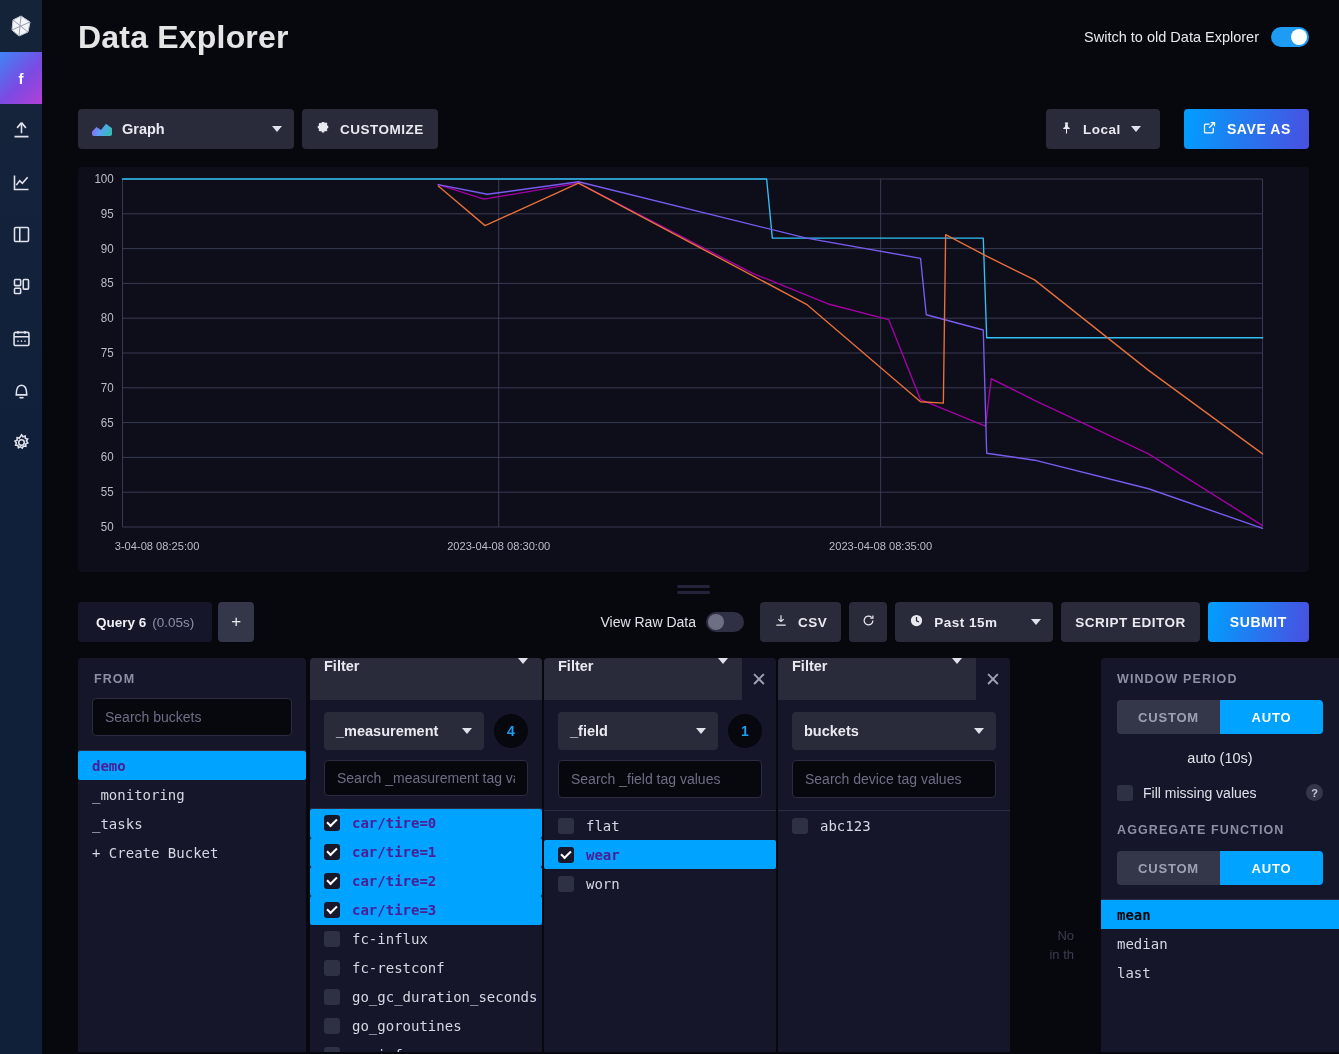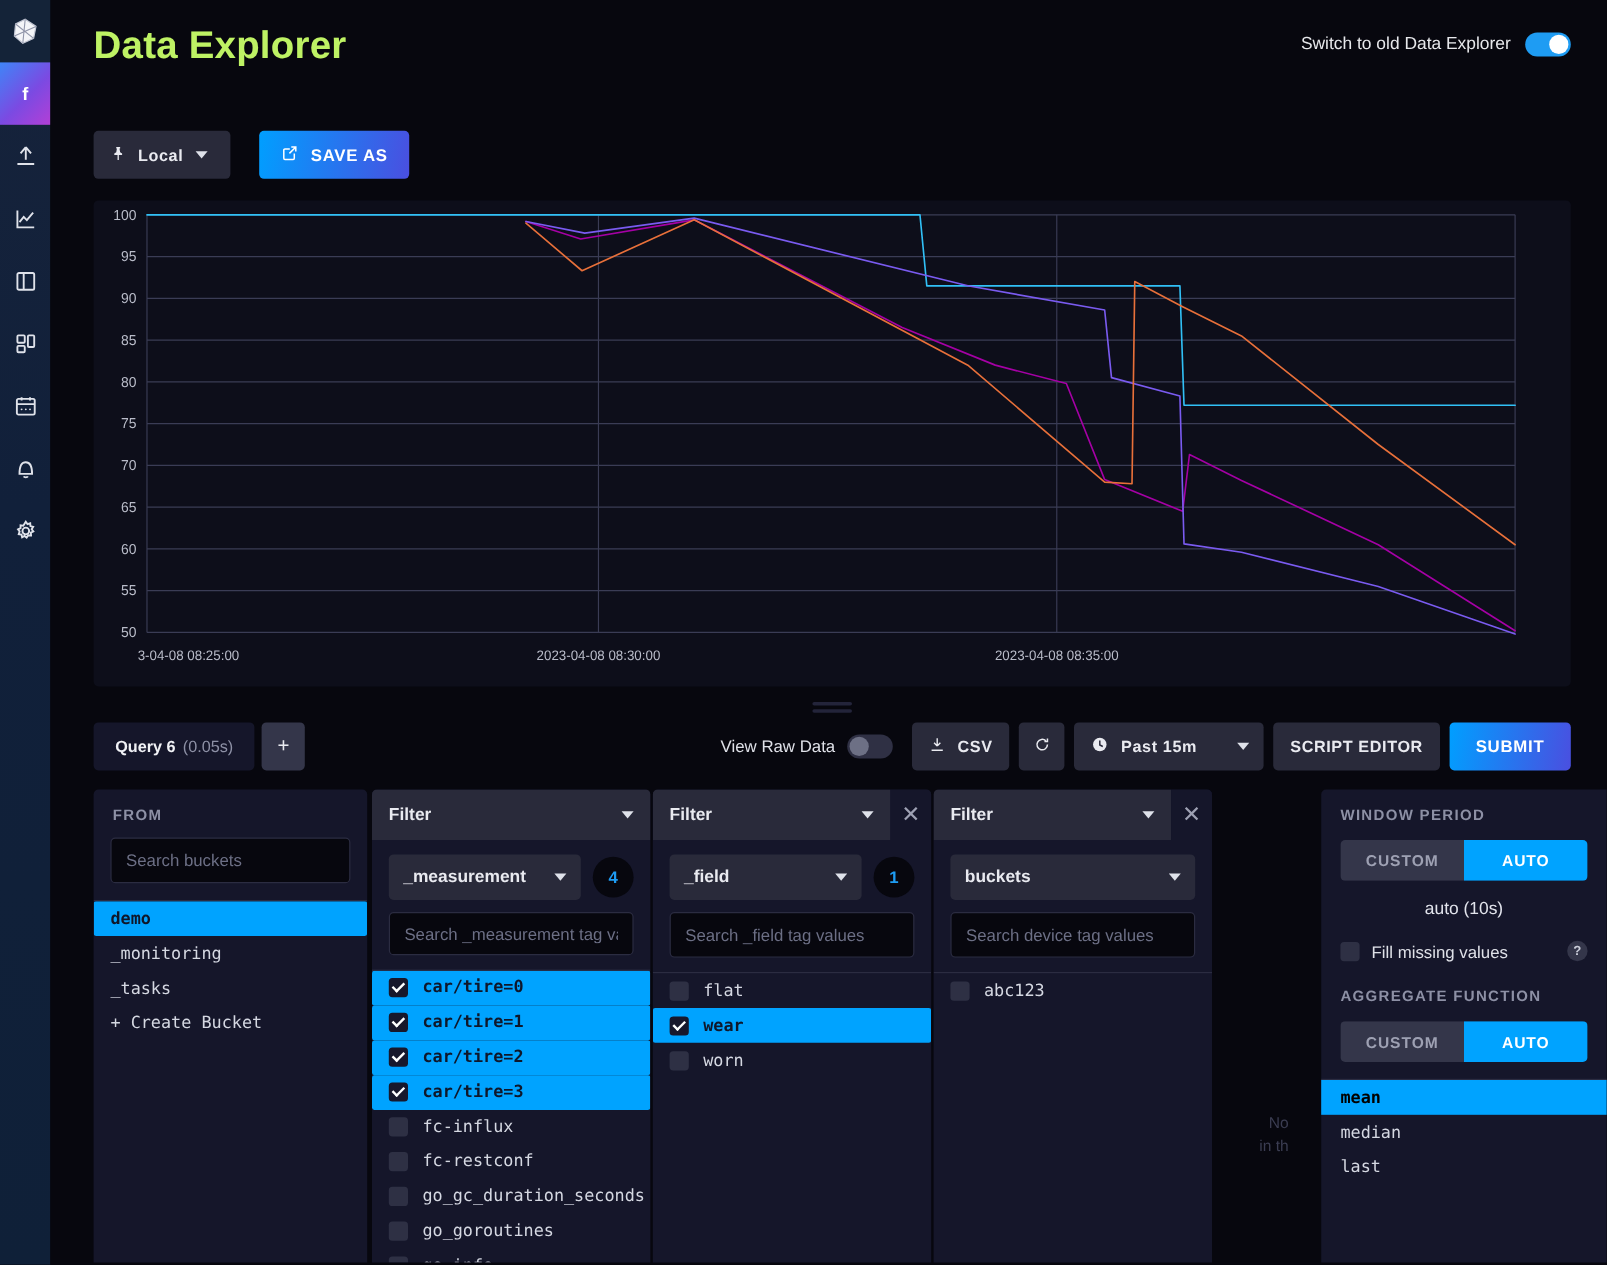--- a/index.html
+++ b/index.html
@@ -36,21 +36,21 @@
   }
   .nav-item svg { display: block; }
 
   
   .main { flex: 1 1 auto; position: relative; height: 1054px; background: #07070e; }
 
   .page-header {
     height: 74px; padding: 0 30px 0 36px;
     display: flex; align-items: center; justify-content: space-between;
   }
-  .page-title { font-size: 32px; font-weight: 700; color: #bef264; letter-spacing: .2px; text-align: right; }
+  .page-title { font-size: 32px; font-weight: 700; color: #e5e5e5; letter-spacing: .2px; text-align: right; }
   .switch-wrap { display: flex; align-items: center; gap: 12px; }
   .switch-label { font-size: 14.5px; color: #e7e8eb; }
   .toggle {
     width: 38px; height: 20px; border-radius: 10px; background: #1e9cf3;
     position: relative;
   }
   .toggle .knob {
     position: absolute; top: 2px; right: 2px;
     width: 16px; height: 16px; border-radius: 50%; background: #fff;
   }
@@ -162,38 +162,38 @@
   }
   .search-box input::placeholder { color: #6c6f85; }
   .divider { height: 1px; background: #2b2c41; }
 
   .list { flex: 1 1 auto; overflow: hidden; padding-top: 0; }
   .list-item {
     height: 29px; display: flex; align-items: center; gap: 12px;
     padding: 0 14px; font-family: "DejaVu Sans Mono", monospace;
     font-size: 14px; color: #d5d8e2;
   }
-  .list-item.selected { background: #00a3ff; color: #0f172a; font-weight: 700; border-radius: 2px; }
+  .list-item.selected { background: #00a3ff; color: #4c1d95; font-weight: 700; border-radius: 2px; }
   .list-item.selected.bucket { margin: 0; }
   .cbox {
     width: 16px; height: 16px; border-radius: 3px; flex: 0 0 16px;
     background: #2e3044; display: flex; align-items: center; justify-content: center;
   }
   .cbox.checked { background: #17182c; }
   .cbox.checked:after {
     content: ""; width: 8px; height: 4px;
     border-left: 2.2px solid #fff; border-bottom: 2.2px solid #fff;
     transform: rotate(-45deg) translate(1px, -1px);
   }
 
   
   .filter-head-row { display: flex; align-items: flex-start; }
   .filter-head {
     flex: 1 1 auto; height: 42px; background: #292a3a;
-    display: flex; align-items: center; justify-content: space-between;
+    display: flex; justify-content: space-between;
     padding: 0 14px; font-size: 14.5px; font-weight: 700; color: #e9eaf0;
   }
   .filter-close {
     width: 34px; height: 42px; display: flex; align-items: center; justify-content: center;
     color: #9ea1b3; font-size: 19px; background: #15162a;
   }
   .key-row { display: flex; align-items: center; gap: 10px; padding: 12px 14px 0 14px; border-radius: 17px; }
   .key-select {
     flex: 1 1 auto; height: 38px; border-radius: 4px; background: #292a3a;
     display: flex; align-items: center; justify-content: space-between;
@@ -332,20 +332,35 @@
       <div class="page-title">Data Explorer</div>
       <div class="switch-wrap">
         <div class="switch-label">Switch to old Data Explorer</div>
         <div class="toggle">
             <div class="knob"></div>
           </div>
       </div>
     </div>
 
     <div class="vis-toolbar">
+      <div class="vtb-left">
+        <div class="btn dropdown">
+          <span class="graph-mini"></span>
+          <span>Graph</span>
+          <span class="caret"></span>
+        </div>
+        <div class="btn">
+          <span>
+            <svg width="14" height="14" viewBox="0 0 24 24" fill="#e9eaf0">
+              <path d="M12 8.4a3.6 3.6 0 1 0 0 7.2 3.6 3.6 0 0 0 0-7.2zm9-.4-1.9-.5-.4-1 1-1.7-2.5-2.5-1.7 1-1-.4L14 1.5h-4l-.5 1.9-1 .4-1.7-1L4.3 5.3l1 1.7-.4 1-1.9.5v4l1.9.5.4 1-1 1.7 2.5 2.5 1.7-1 1 .4.5 1.9h4l.5-1.9 1-.4 1.7 1 2.5-2.5-1-1.7.4-1 1.9-.5z"></path>
+            </svg>
+          </span>
+          <span>CUSTOMIZE</span>
+        </div>
+      </div>
       <div class="vtb-right">
         <div class="btn btn-local">
           <span>
             <svg width="13" height="14" viewBox="0 0 24 24" fill="#e9eaf0">
               <path d="M9 2h6v2h-1l1 6 3 2v2h-5v8h-2v-8H6v-2l3-2 1-6H9z"></path>
             </svg>
           </span>
           <span>Local</span>
           <span class="caret"></span>
         </div>

